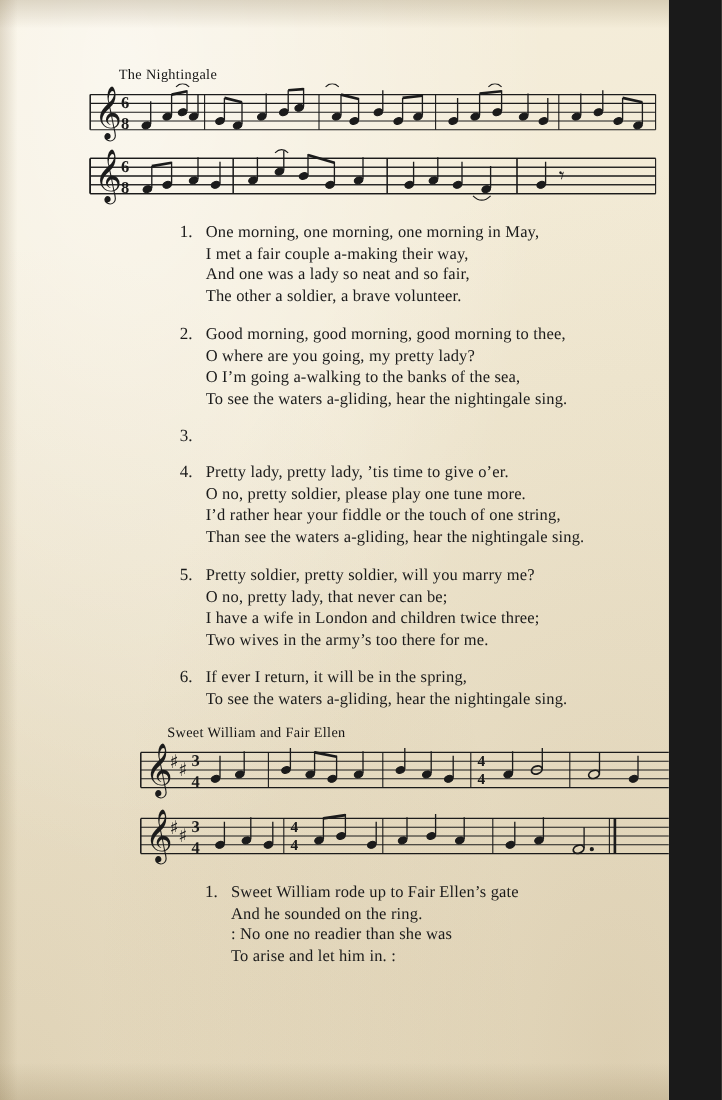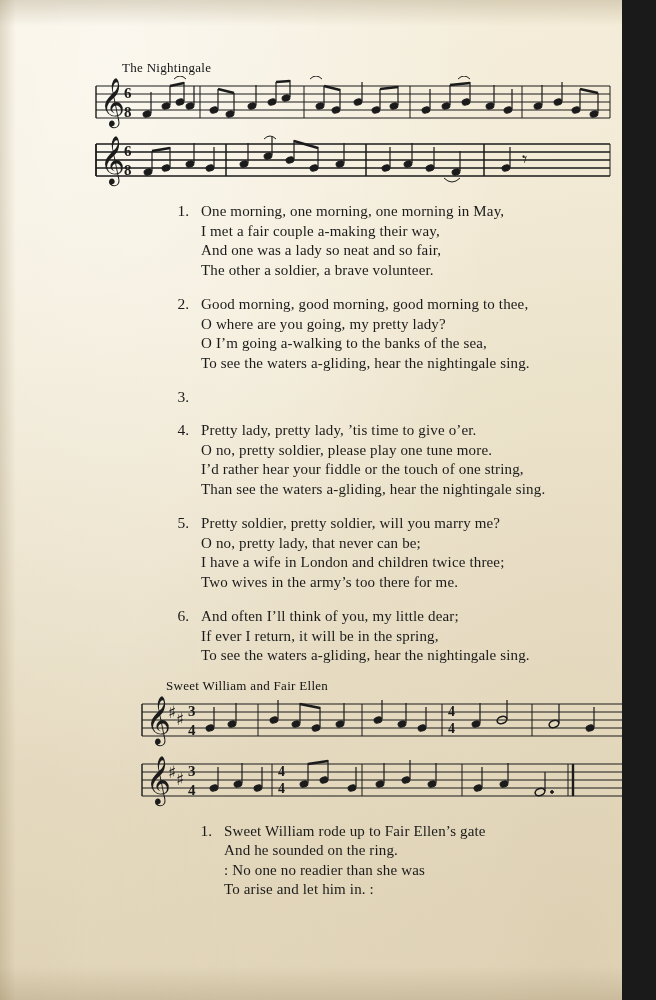--- a/index.html
+++ b/index.html
@@ -8,21 +8,20 @@
     background: #1a1a1a;
   }
   #page {
     position: relative;
     width: 608px;
     height: 1000px;
     background: #f2ead6;
     overflow: hidden;
     font-family: "Liberation Serif", serif;
     color: #1b1b1b;
-    padding-left: 14px;
   }
   
   #page::before {
     content: "";
     position: absolute;
     inset: 0;
     background:
       radial-gradient(ellipse at 18% 6%, rgba(255,255,255,0.55), rgba(255,255,255,0) 55%),
       radial-gradient(ellipse at 92% 96%, rgba(150,120,70,0.18), rgba(150,120,70,0) 60%),
       radial-gradient(ellipse at 4% 98%, rgba(150,120,70,0.16), rgba(150,120,70,0) 55%),
@@ -325,21 +324,20 @@
           <div class="verse-line">Pretty soldier, pretty soldier, will you marry me?</div>
           <div class="verse-line">O no, pretty lady, that never can be;</div>
           <div class="verse-line">I have a wife in London and children twice three;</div>
           <div class="verse-line">Two wives in the army’s too there for me.</div>
         </div>
       </li>
 
       <li class="verse">
         <div class="verse-num">6.</div>
         <div class="verse-lines">
-          <div class="verse-line">And often I’ll think of you, my little dear;</div>
           <div class="verse-line">If ever I return, it will be in the spring,</div>
           <div class="verse-line">To see the waters a-gliding, hear the nightingale sing.</div>
         </div>
       </li>
     </ul>
 
     <div class="music-block" style="margin-top:16px; position:relative; height:130px;margin-left:48px;">
       <div class="tune-title" style="left:104px; top:-4px;">Sweet William and Fair Ellen</div>
 
       <svg width="656" height="62" viewBox="0 0 656 62" style="position:absolute; top:12px; left:0;">

